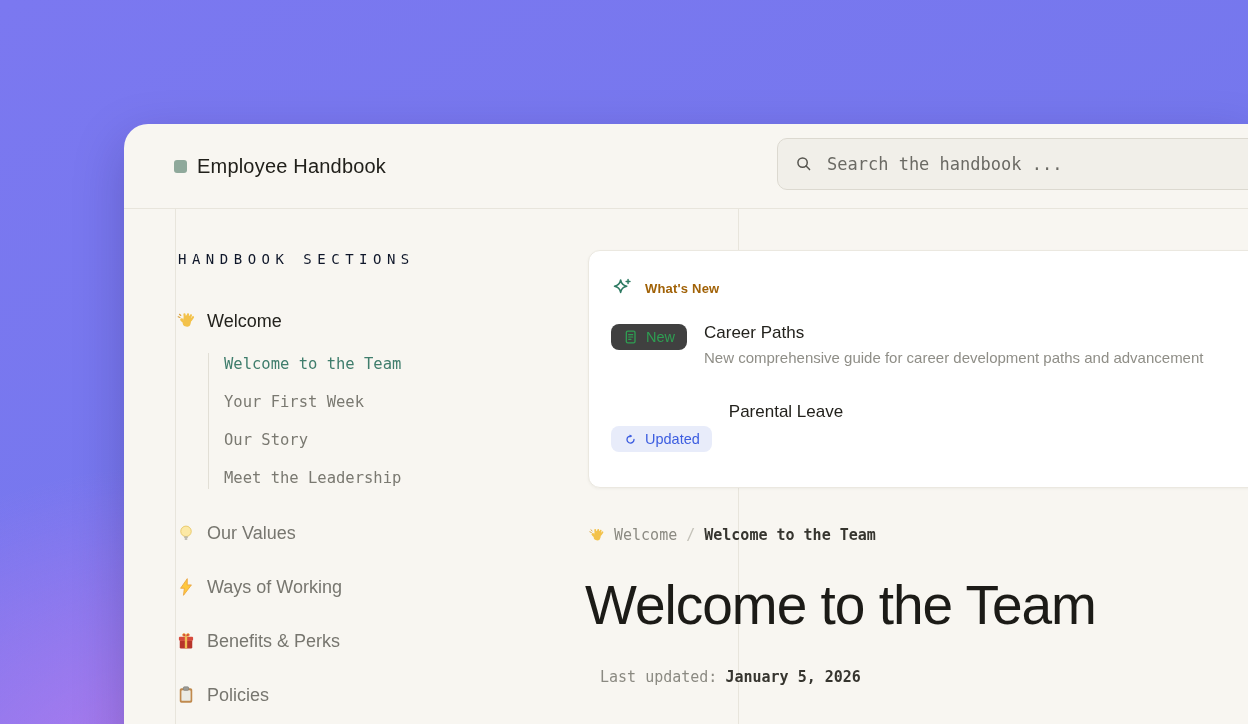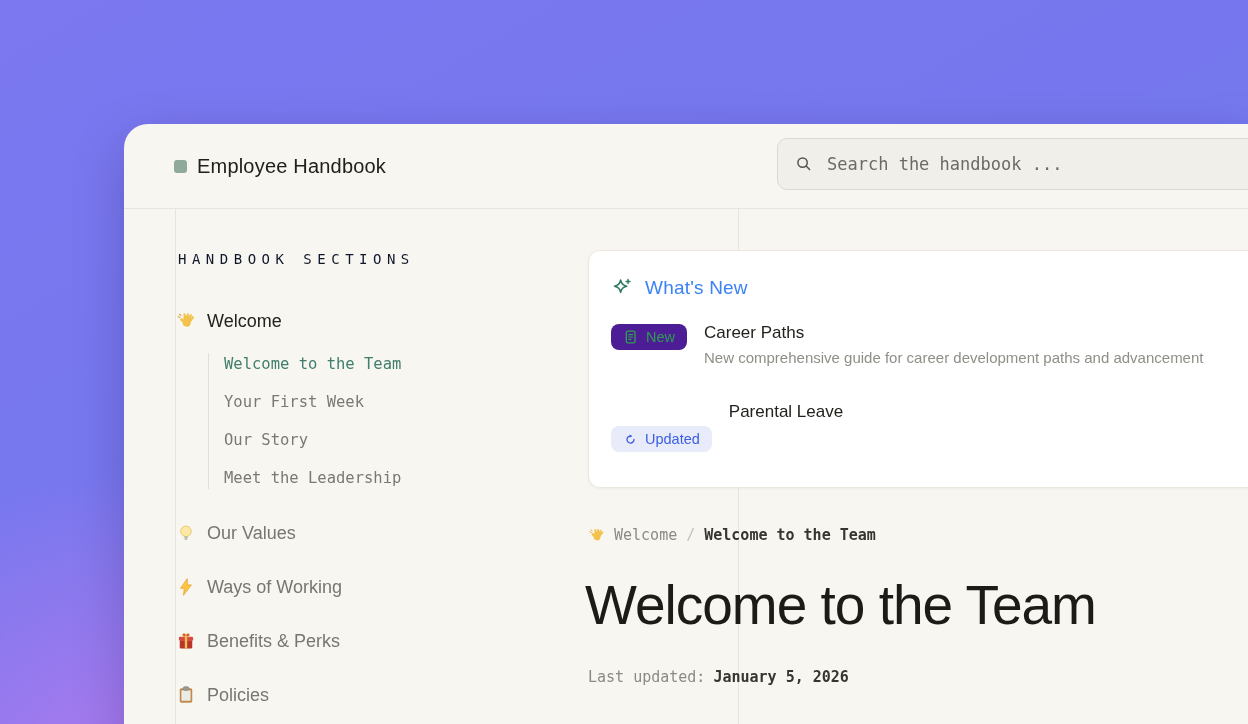--- a/index.html
+++ b/index.html
@@ -68,49 +68,49 @@
   
   .main { position: absolute; left: 464px; top: 0; right: 0; bottom: 0; }
 
   .news-card {
     position: absolute; left: 0; top: 41px; right: -80px; height: 238px;
     background: #ffffff; border: 1px solid #ebe8e0; border-radius: 12px;
     box-shadow: 0 1px 3px rgba(60,50,30,.05);
     padding: 26px 0 0 22px; overflow: hidden;
   }
   .card-head { display: flex; align-items: center; gap: 12px; margin-bottom: 24px; }
-  .card-head .card-title { font-size: 19px; font-weight: 400; color: #3b82f6; letter-spacing: .2px; }
+  .card-head .card-title { font-size: 13px; font-weight: 700; color: #a16207; letter-spacing: .2px; }
   .news-row { display: flex; align-items: flex-start; gap: 17px; margin-bottom: 36px; }
   .badge {
     display: inline-flex; align-items: center; gap: 7px;
     padding: 5px 12px; border-radius: 8px; font-size: 14.5px; font-weight: 500;
     flex: none; margin-top: 1px;
   }
-  .badge-new { background: #4c1d95; color: #2e9e52; }
+  .badge-new { background: #404040; color: #2e9e52; }
   .badge-updated { background: #e8ecfa; color: #3c5de0; margin-top: 24px; }
   .news-title { font-size: 17px; font-weight: 500; color: #23221d; white-space: nowrap; }
   .news-desc { margin-top: 6px; font-size: 15px; color: #8f8e87; white-space: nowrap; }
 
   .breadcrumb {
     position: absolute; left: 0; top: 317px;
     display: flex; align-items: center; gap: 9px;
     font-size: 15px;
   }
   .breadcrumb .crumb-section { color: #8b8a82; }
   .breadcrumb .crumb-sep { color: #c3c1b8; }
   .breadcrumb .crumb-page { color: #36352f; font-weight: 700; }
   .breadcrumb .emoji { width: 17px; height: 17px; }
 
   .page-title {
     position: absolute; left: -3px; top: 364px;
     font-size: 55px; line-height: 64px; font-weight: 500;
     letter-spacing: -1px; color: #1c1b17; white-space: nowrap;
   }
 
-  .last-updated { position: absolute; left: 0; top: 459px; font-size: 15px; white-space: nowrap; }
+  .last-updated { position: absolute; left: 12px; top: 459px; font-size: 15px; white-space: nowrap; }
   .last-updated .lu-label { color: #8b8a82; }
   .last-updated .lu-value { color: #36352f; font-weight: 700; margin-left: 8px; }
 </style>
 </head>
 <body>
 
 <svg width="0" height="0" style="position:absolute">
   <defs>
     <g id="ic-wave">
       <g transform="rotate(12 12 12)">

